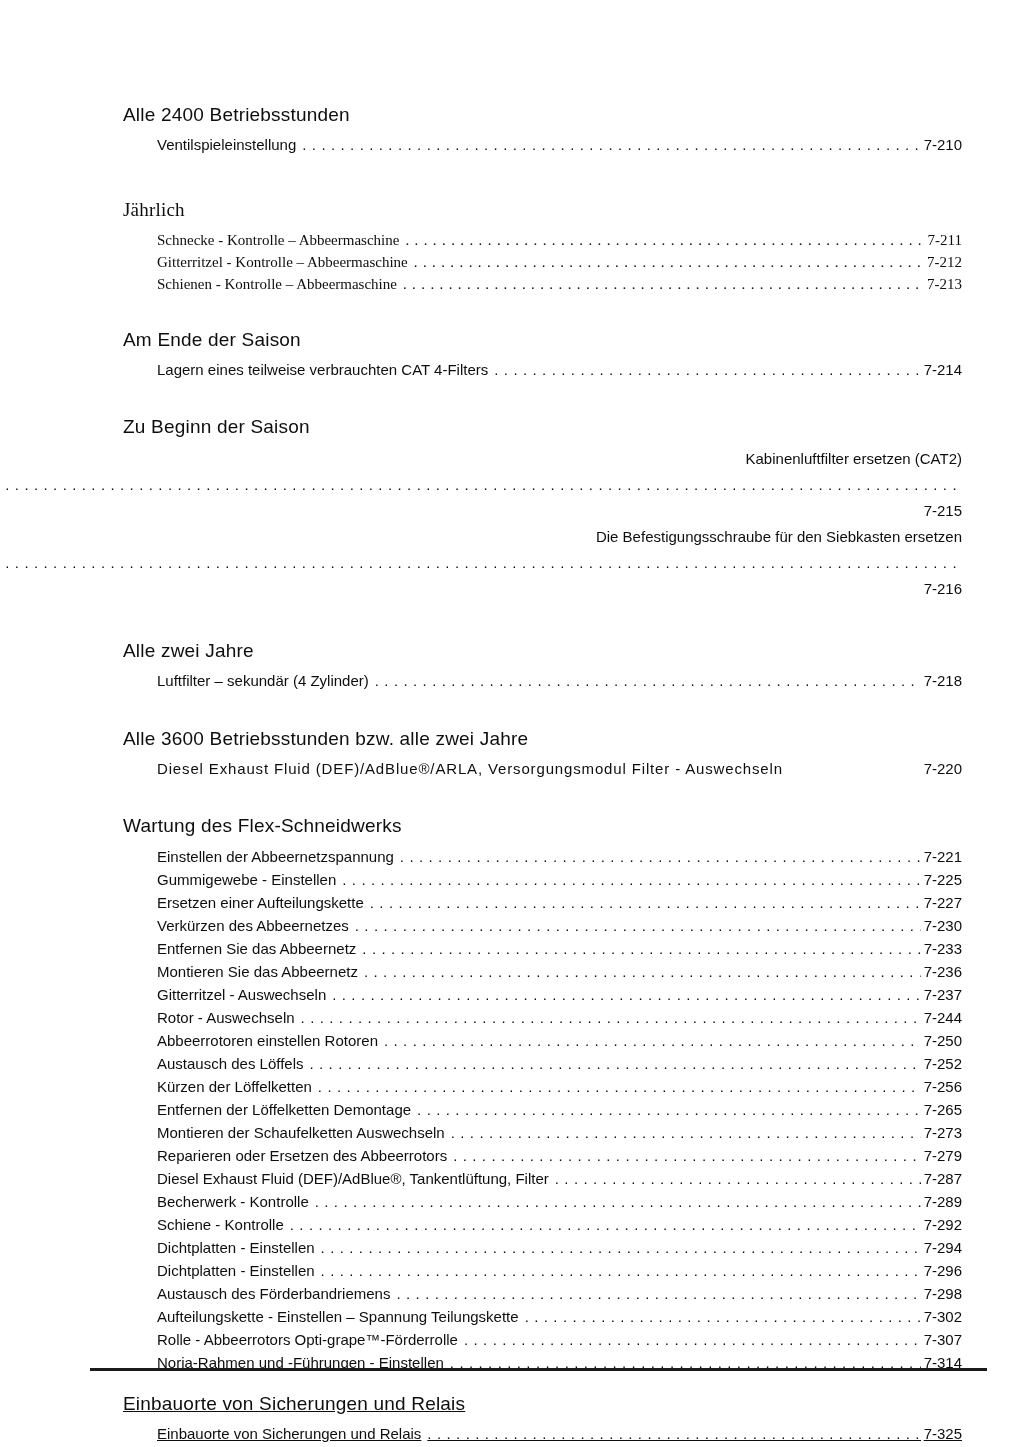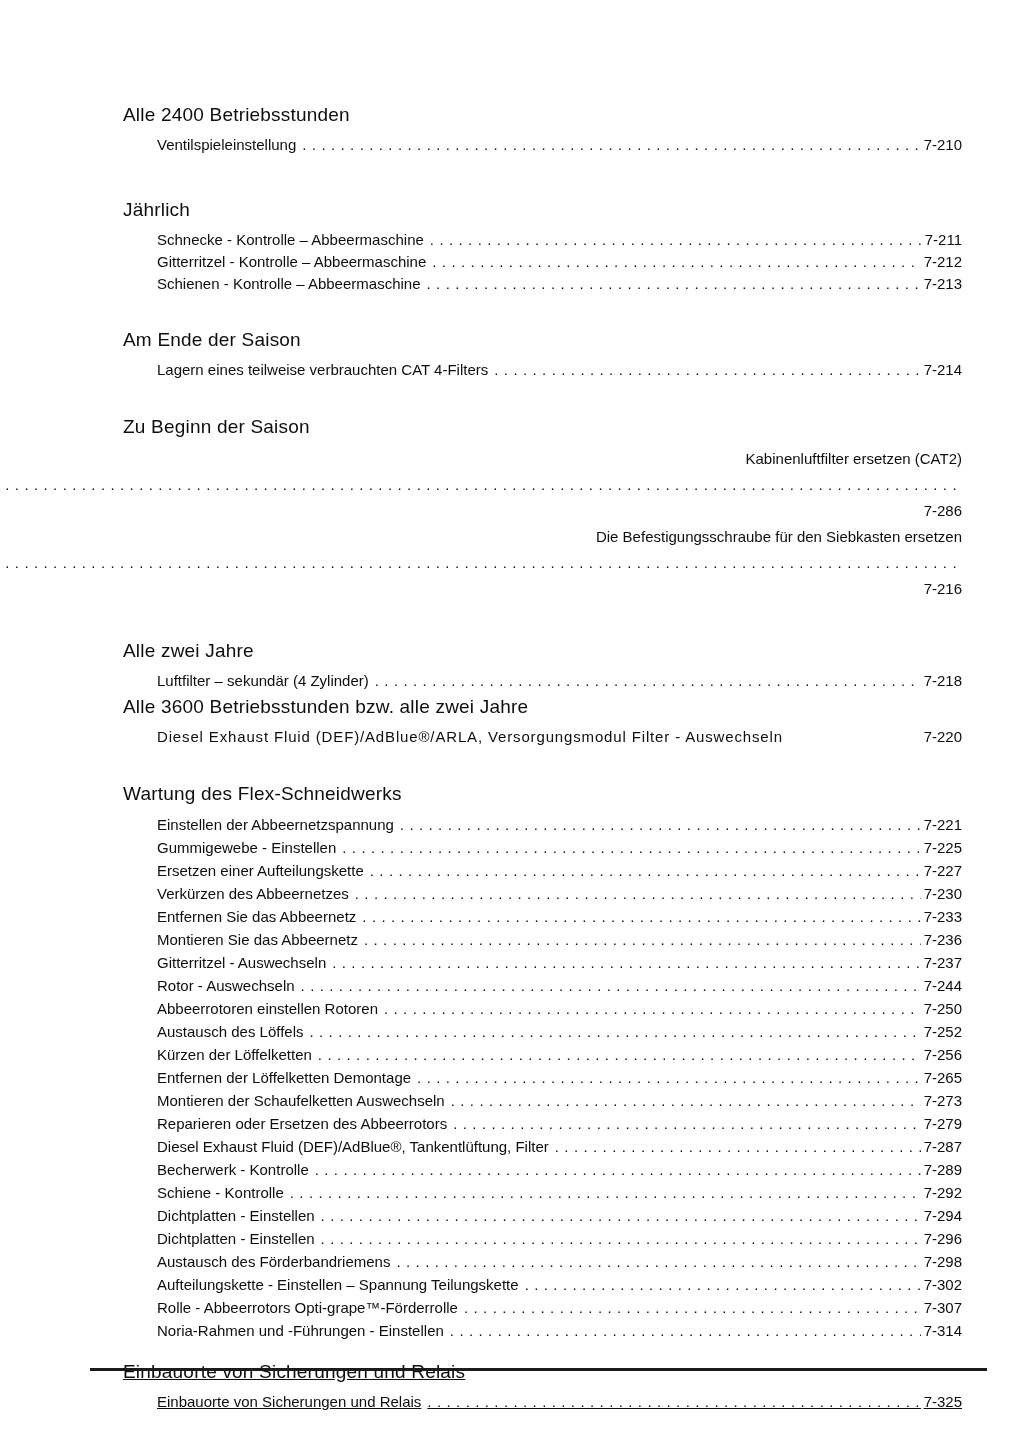--- a/index.html
+++ b/index.html
@@ -41,25 +41,25 @@
     min-width: 10px;
     padding-left: 6px;
   }
   .leader::after {
     content: "..............................................................................................................................................................";
     letter-spacing: 5.4px;
   }
   .p { flex: 0 0 auto; padding-left: 3px; }
   .no-leader .t { letter-spacing: 0.85px; }
   .no-leader .p { margin-left: auto; }
-  .m-s1 { margin-top: 39px; }
+  .m-s1 { margin-top: 39px; font-family: Liberation Serif, serif; }
   .m-s2 { margin-top: 30px; }
   .m-s3 { margin-top: 31px; }
   .m-s4 { margin-top: 34px; }
-  .m-s5 { }
+  .m-s5 { margin-top: 32px; }
   .m-s6 { margin-top: 31px; }
   .m-s7 { margin-top: 15px; text-decoration: underline; }
   .rule {
     position: absolute;
     left: 90px; top: 1368px;
     width: 897px; height: 3px;
     background: #1b1b1b;
   }
 </style>
 </head>
@@ -102,21 +102,21 @@
       <span class="leader"></span>
       <span class="p">7-214</span>
     </div>
   </div>
 
   <div class="section m-s3 sec-zubeginn">
     <div class="h">Zu Beginn der Saison</div>
     <div class="row">
       <span class="t">Kabinenluftfilter ersetzen (CAT2)</span>
       <span class="leader"></span>
-      <span class="p">7-286</span>
+      <span class="p">7-215</span>
     </div>
     <div class="row">
       <span class="t">Die Befestigungsschraube für den Siebkasten ersetzen</span>
       <span class="leader"></span>
       <span class="p">7-216</span>
     </div>
   </div>
 
   <div class="section m-s4">
     <div class="h">Alle zwei Jahre</div>

